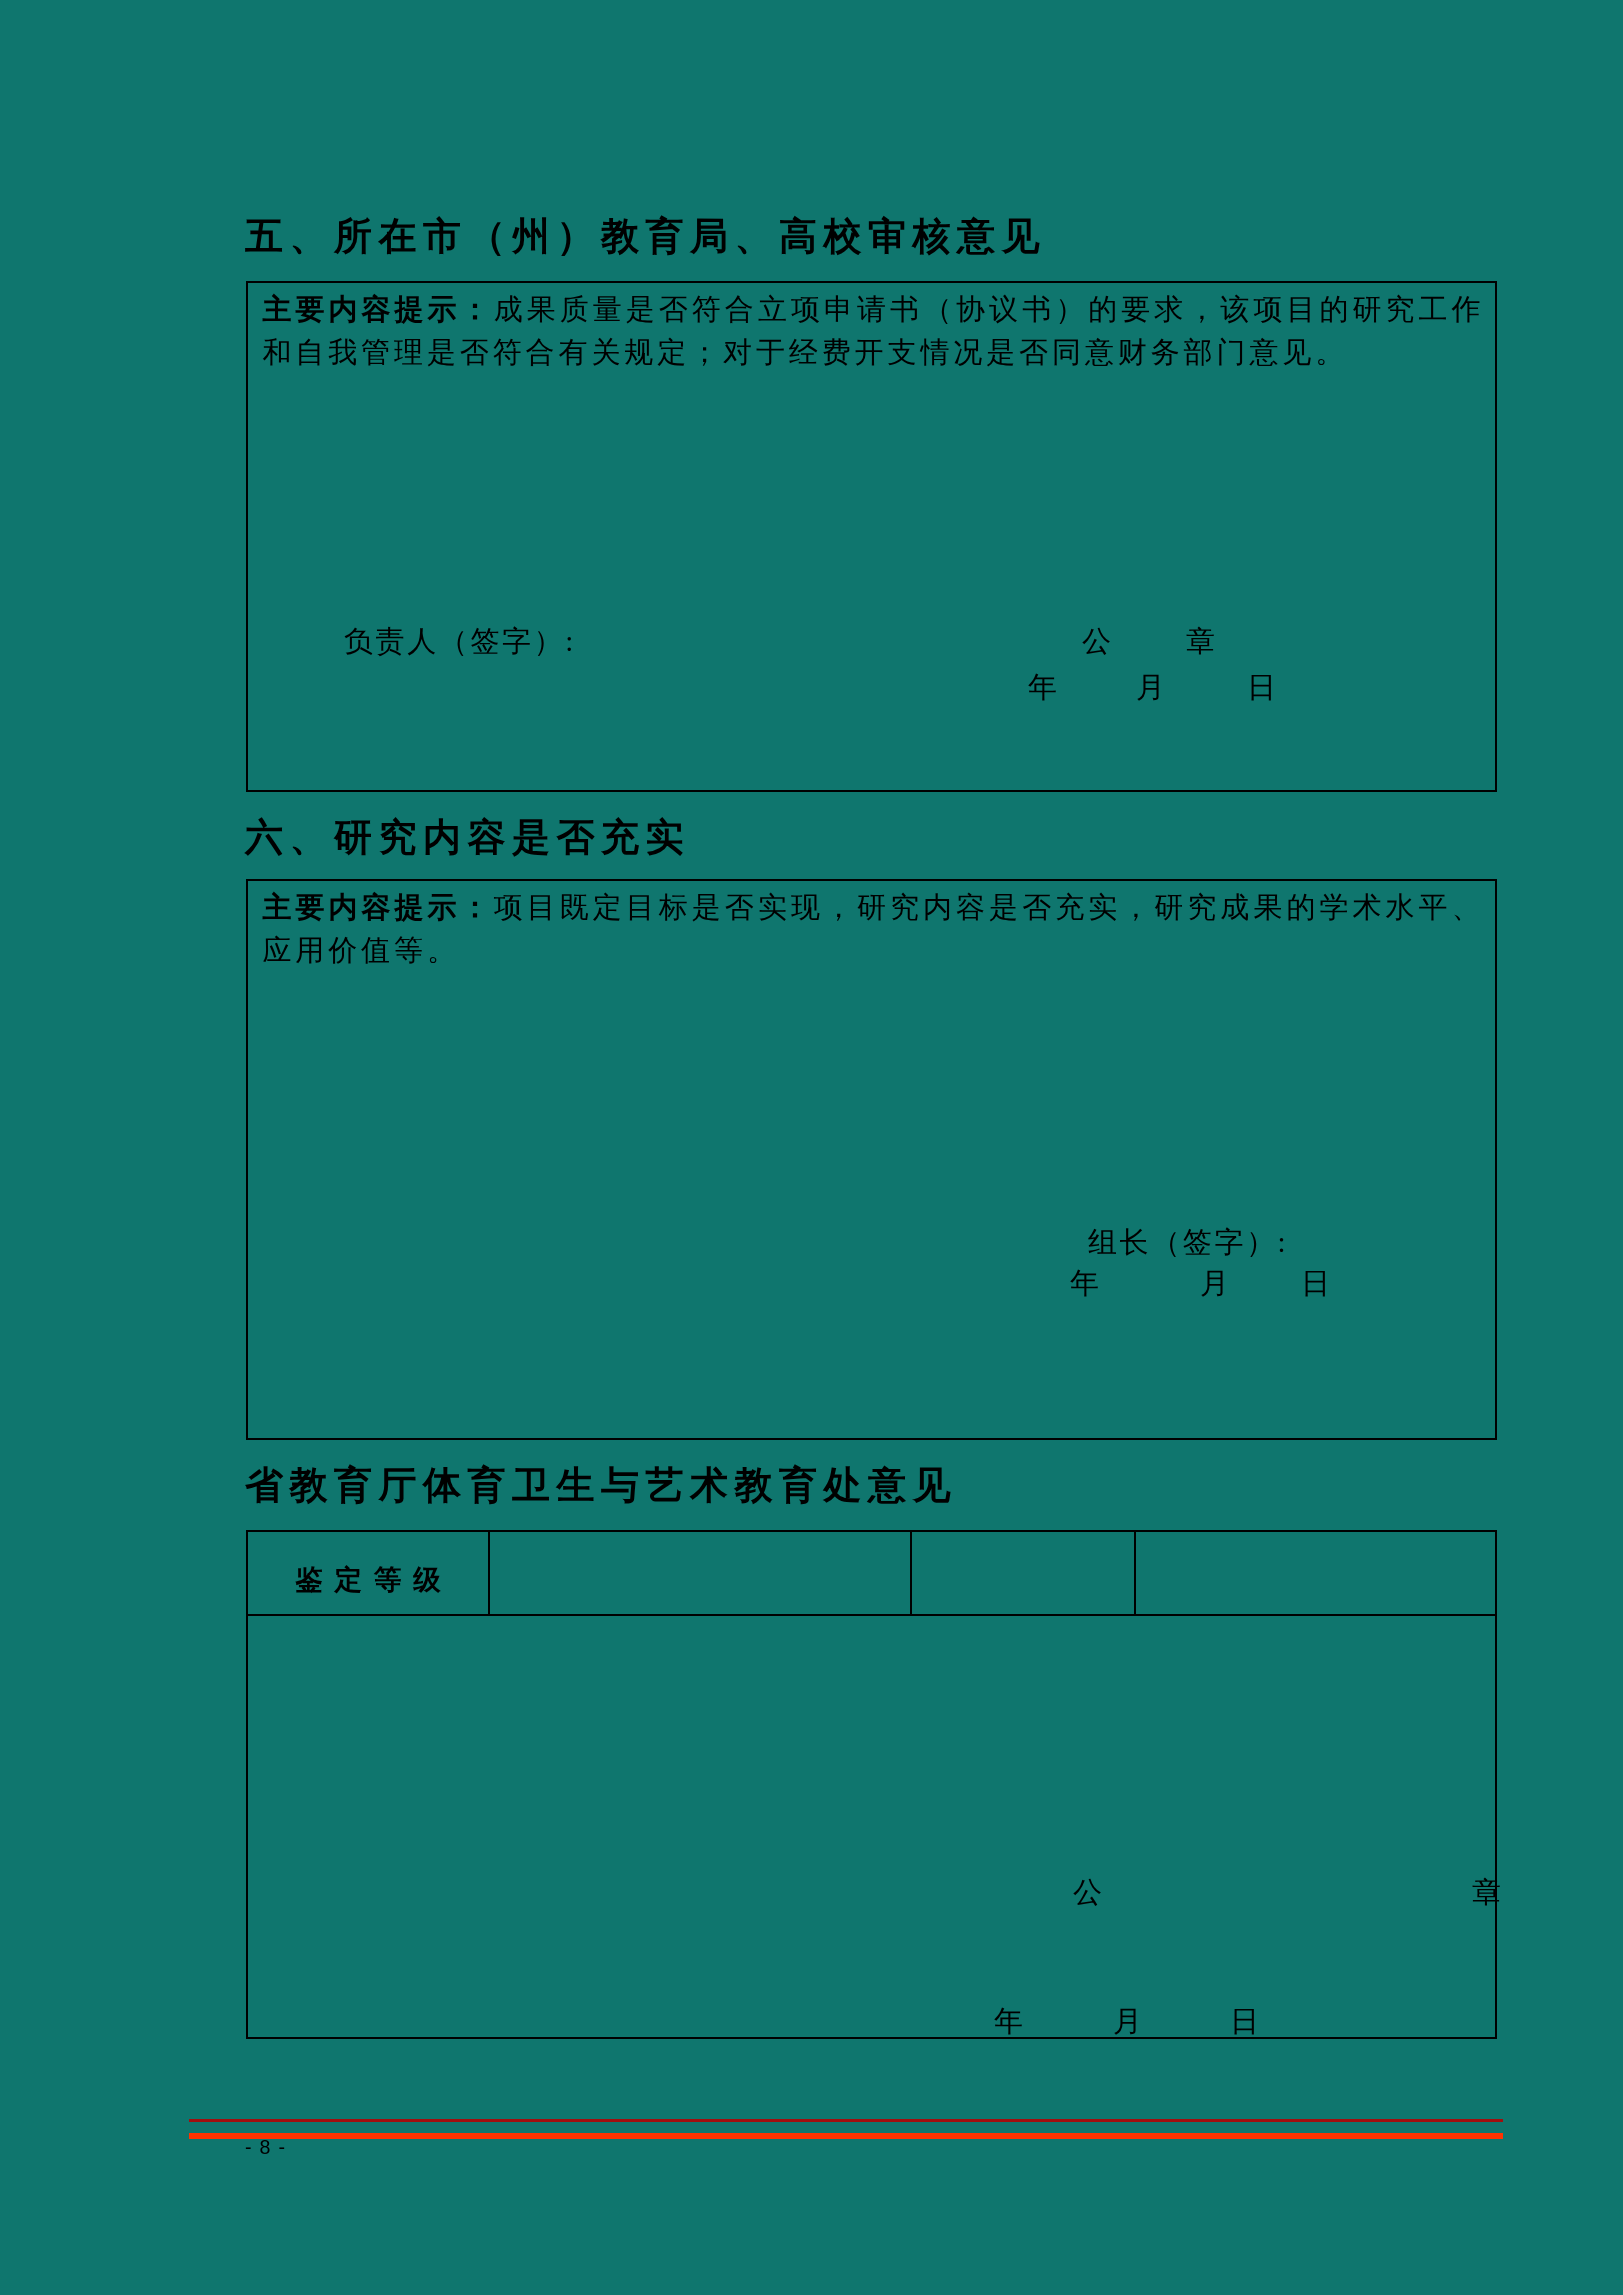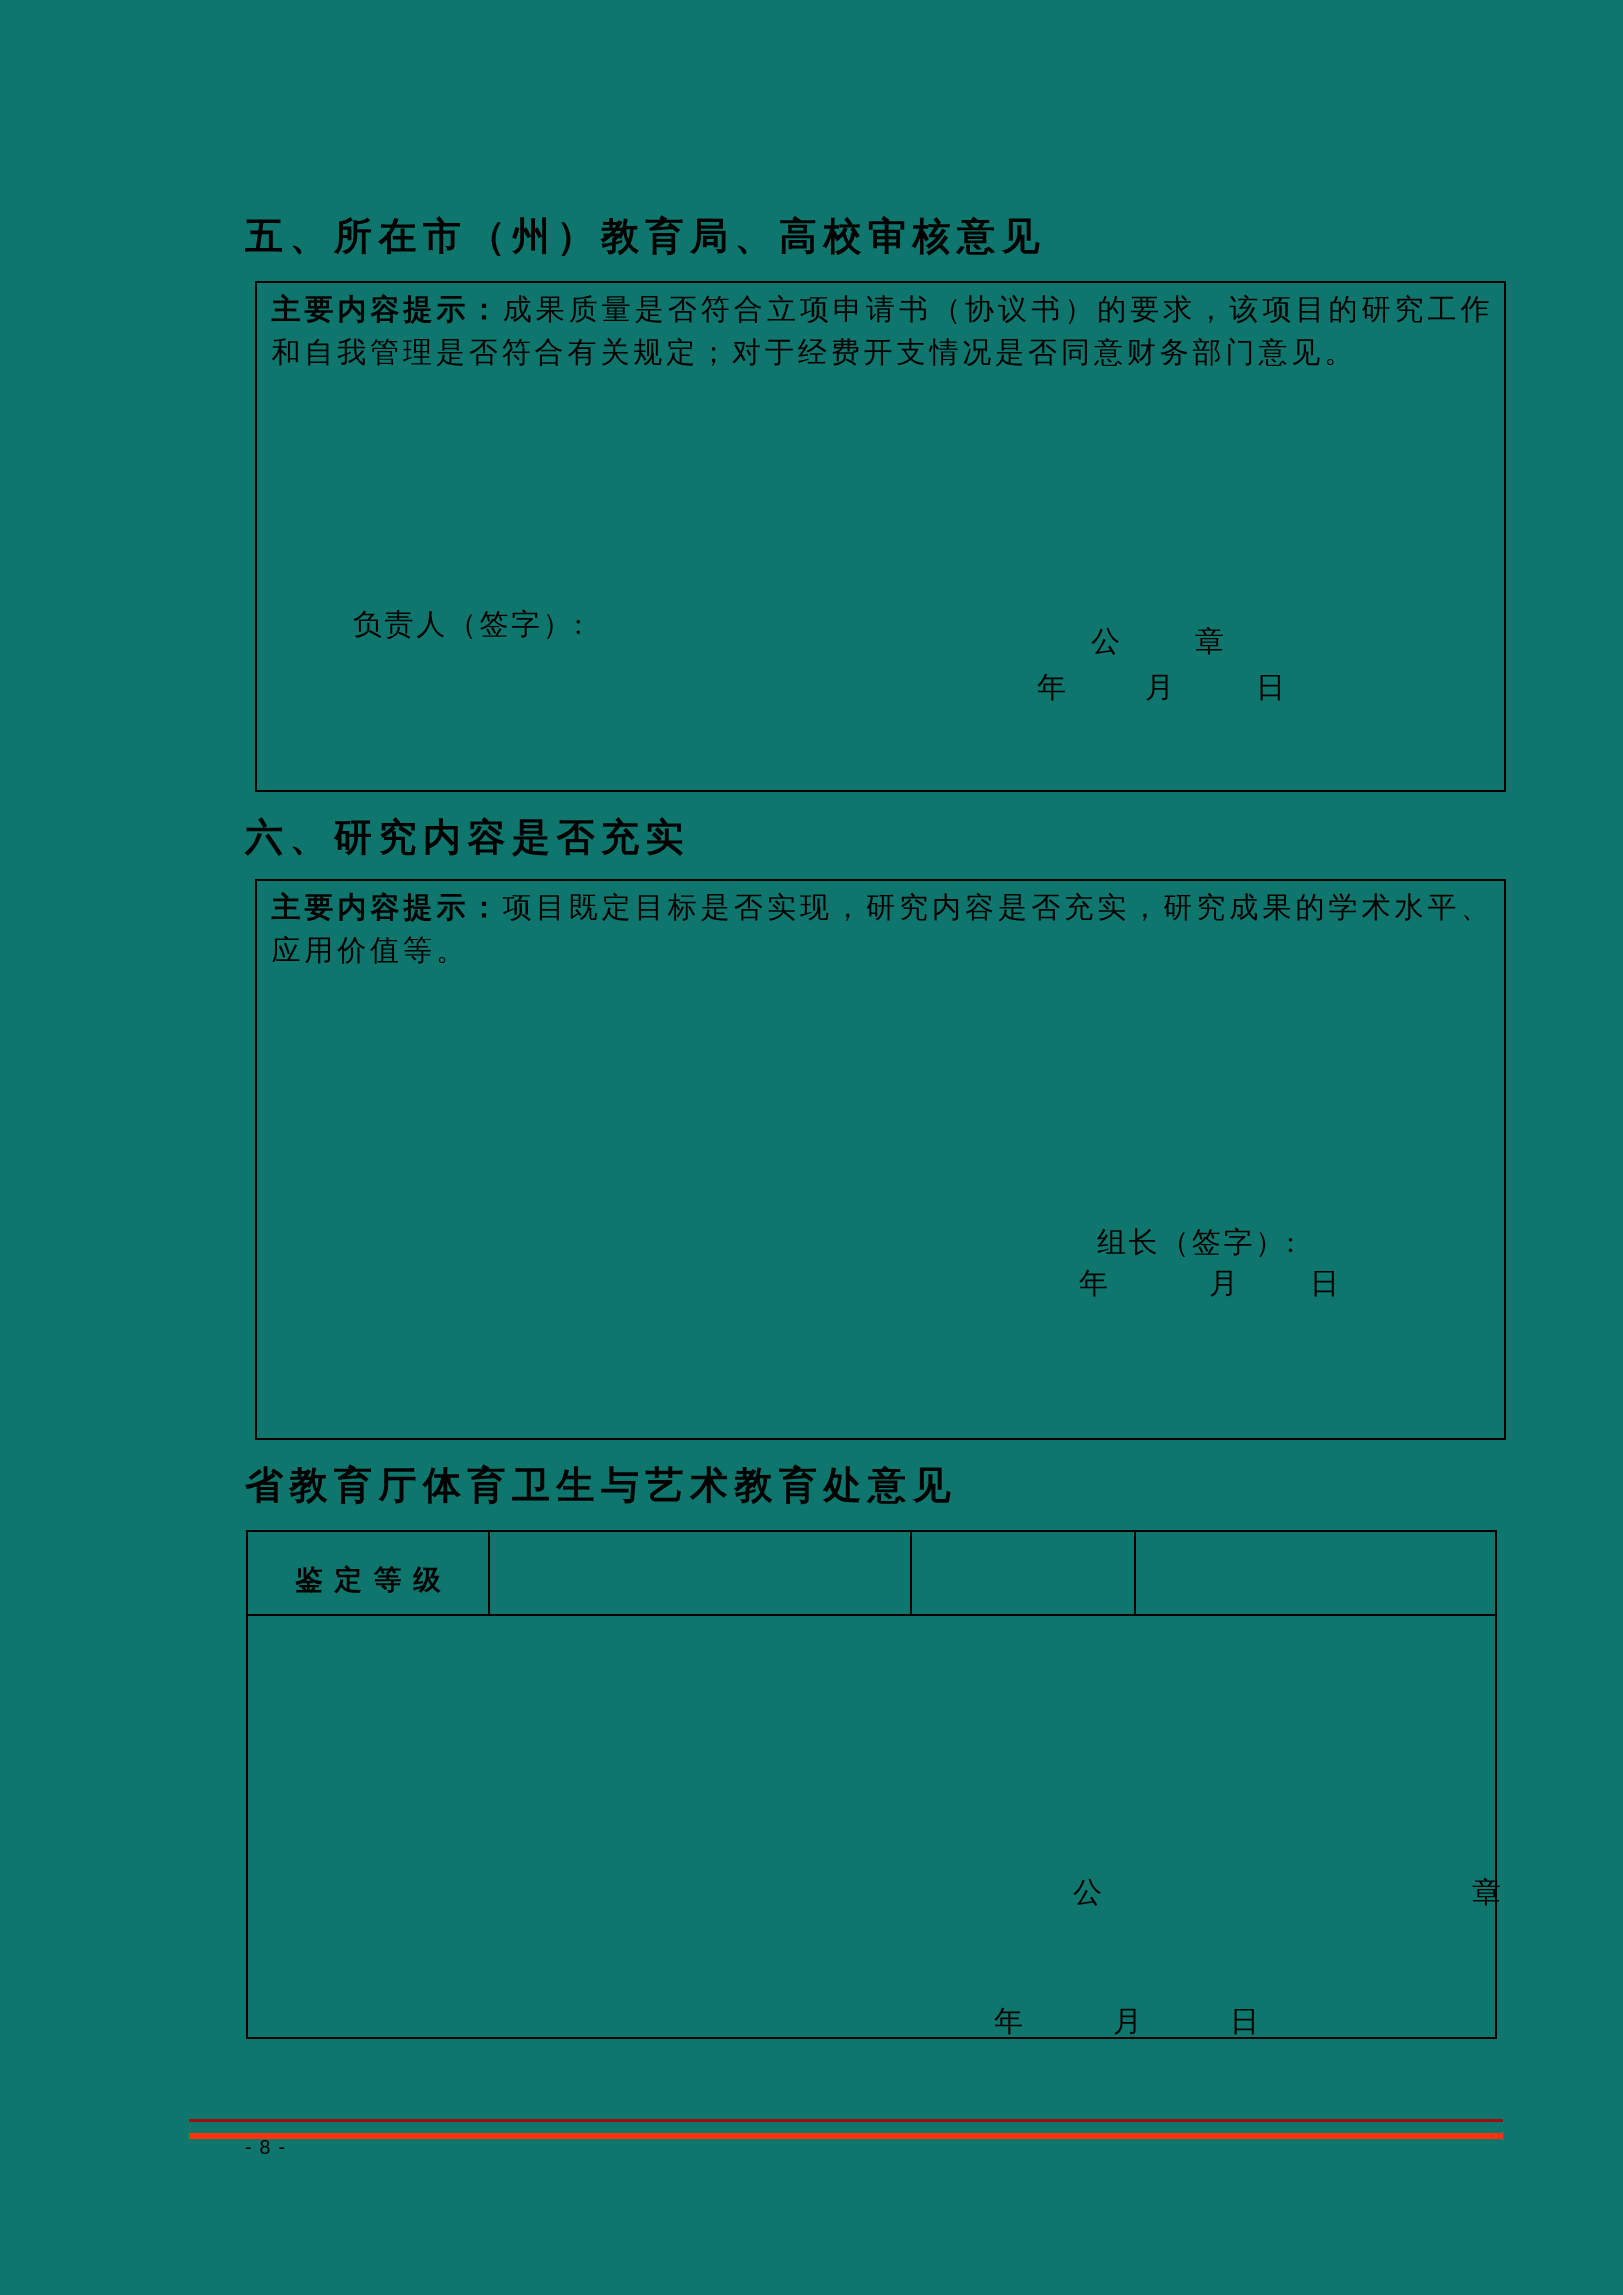--- a/index.html
+++ b/index.html
@@ -26,21 +26,20 @@
   #h5 { top: 217px; }
   #h6 { top: 818px; }
   #h7 { top: 1466px; text-align: right; }
 
   .box {
     position: absolute;
     left: 246px;
     width: 1251px;
     border: 2.6px solid #000000;
     box-sizing: border-box;
-    margin-left: 9px;
   }
   #box5 { top: 281px;  height: 511px; }
   #box6 { top: 879px; height: 561px; }
 
   .prompt {
     position: absolute;
     left: 14.4px;
     right: 10.5px;
     top: 5.2px;
     margin: 0;
@@ -52,21 +51,21 @@
   .plabel { font-weight: 700; }
 
   .abs {
     position: absolute;
     font-size: 29px;
     line-height: 1;
     white-space: nowrap;
   }
 
   
-  #b5-signer { left: 96px;  top: 327px; letter-spacing: 2.6px; text-align: center; }
+  #b5-signer { left: 96px;  top: 344px; letter-spacing: 2.6px; text-align: center; }
   #b5-gong   { left: 834px; top: 344px; }
   #b5-zhang  { left: 938px; top: 344px; }
   #b5-year   { left: 780px; top: 390px; }
   #b5-month  { left: 888px; top: 390px; }
   #b5-day    { left: 999px; top: 390px; }
 
   
   #b6-signer { left: 840px; top: 347px; letter-spacing: 2.6px; }
   #b6-year   { left: 822px; top: 388px; }
   #b6-month  { left: 952px; top: 388px; }

